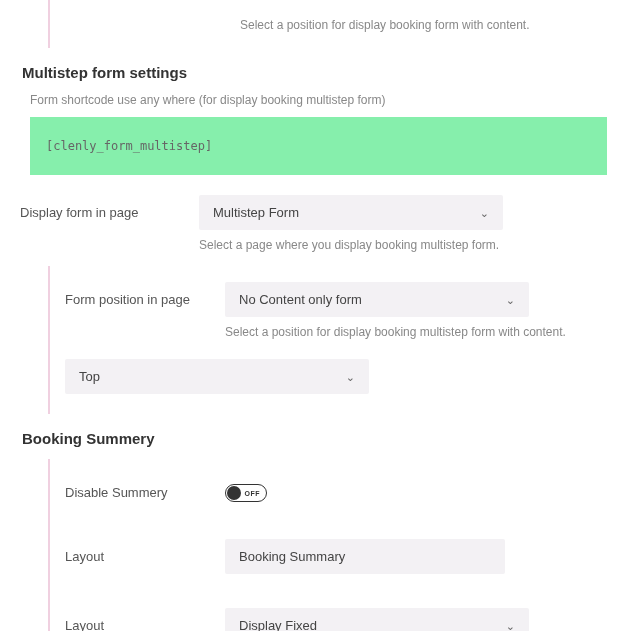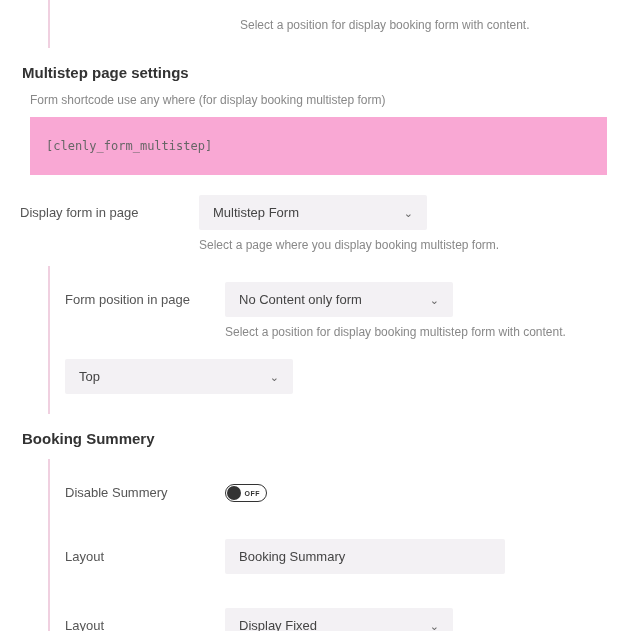--- a/index.html
+++ b/index.html
@@ -30,21 +30,21 @@
       color: #333;
       margin: 16px 0 12px 22px;
     }
     .note {
       font-size: 12px;
       color: #888;
       margin-left: 30px;
       margin-bottom: 10px;
     }
     .codebox {
-      background: #f9a8d4;
+      background: #86efac;
       margin: 0 22px 20px 30px;
       padding: 22px 16px;
       font-family: Consolas, Monaco, monospace;
       font-size: 12px;
       color: #666;
     }
     .field-row {
       display: flex;
       align-items: flex-start;
       margin: 10px 0 4px 0;
@@ -59,21 +59,21 @@
       color: #555;
     }
     .outer .field-label {
       width: 179px;
     }
     .field-control {
       flex: 1;
     }
     .select {
       background: #f3f1f4;
-      width: 228px;
+      width: 304px;
       padding: 10px 14px;
       border-radius: 2px;
       display: flex;
       align-items: flex-end;
       justify-content: space-between;
       cursor: pointer;
       font-size: 13px;
       color: #444;
     }
     .select .chevron {
@@ -130,21 +130,21 @@
     .spacer { height: 20px; }
     .pad-bottom { padding-bottom: 10px; }
   </style>
 </head>
 <body>
 
 <div class="section-indent" style="padding-top:16px;">
   <div class="hint-only" style="margin-left:175px;">Select a position for display booking form with content.</div>
 </div>
 
-<h2>Multistep page settings</h2>
+<h2>Multistep form settings</h2>
 
 <div class="note">Form shortcode use any where (for display booking multistep form)</div>
 
 <div class="codebox">
   <span>[clenly_form_multistep]</span>
 </div>
 
 <div class="field-row outer">
   <div class="field-label">Display form in page</div>
   <div class="field-control">

